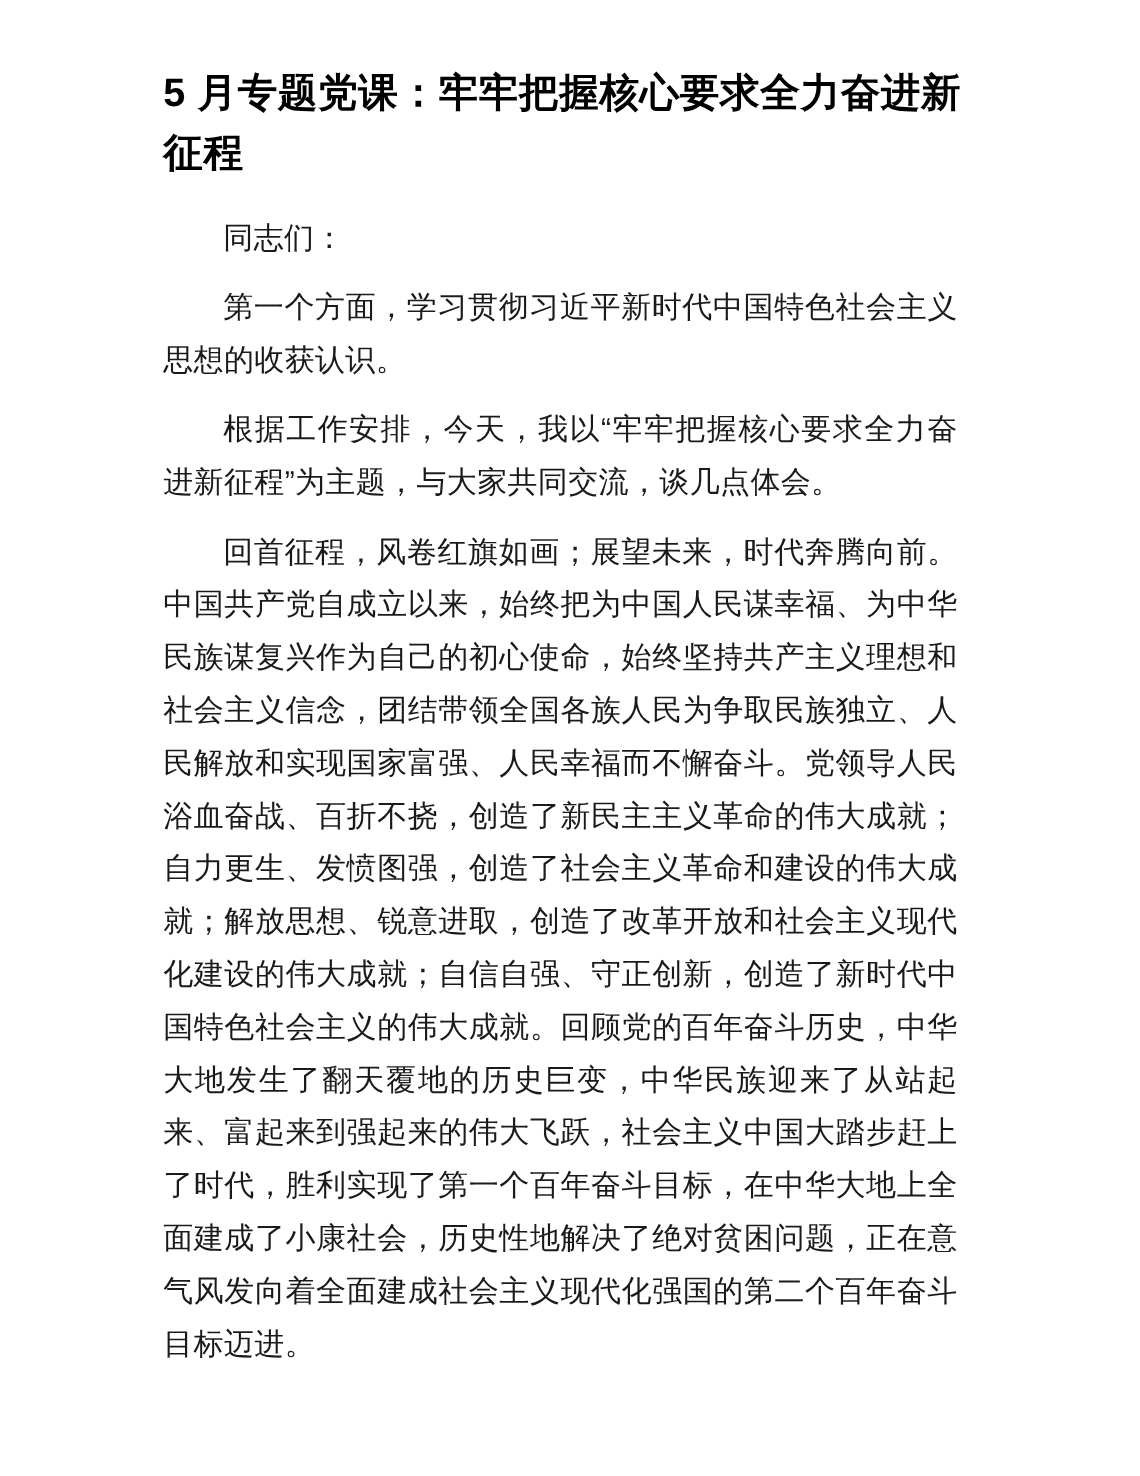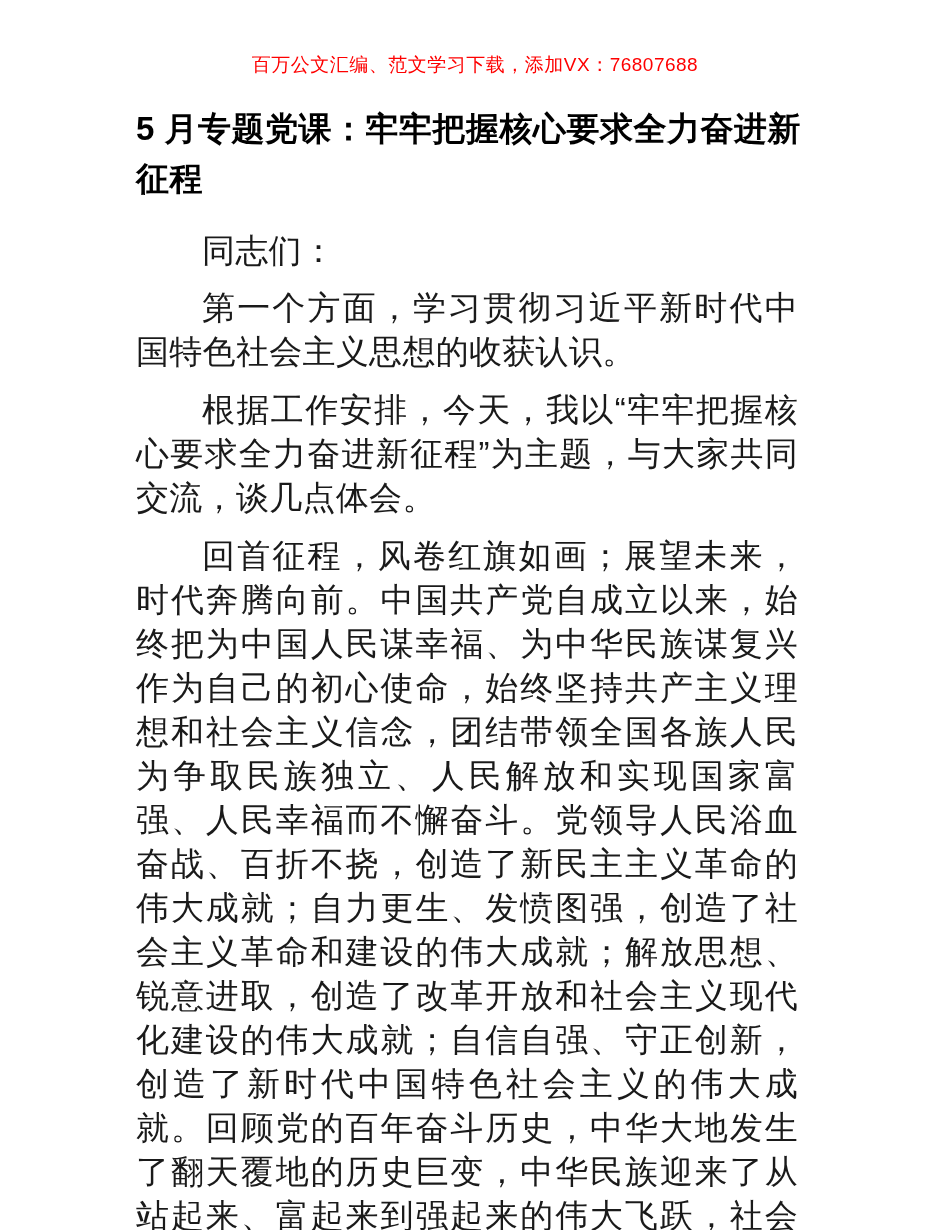--- a/index.html
+++ b/index.html
@@ -33,37 +33,36 @@
     font-weight: 700;
     color: #000000;
     line-height: 1.5;
     letter-spacing: 0.5px;
   }
   .doc-body {
     color: #1a1a1a;
   }
   .doc-body p {
     margin: 0 16px 13px 0;
-    font-size: 33px;
+    font-size: 25px;
     line-height: 44px;
     text-indent: 2em;
     text-align: justify;
     letter-spacing: 0.3px;
     word-break: break-all;
   }
   .doc-body p.lead-gap {
     margin-bottom: 14px;
   }
 </style>
 </head>
 <body>
 
 <div class="page">
 
-  <div class="header-notice">百万公文汇编、范文学习下载，添加VX：76807688</div>
 
   <h1 class="doc-title">5 月专题党课：牢牢把握核心要求全力奋进新征程</h1>
 
   <div class="doc-body">
     <p>同志们：</p>
     <p class="lead-gap">第一个方面，学习贯彻习近平新时代中国特色社会主义思想的收获认识。</p>
     <p class="lead-gap">根据工作安排，今天，我以“牢牢把握核心要求全力奋进新征程”为主题，与大家共同交流，谈几点体会。</p>
     <p>回首征程，风卷红旗如画；展望未来，时代奔腾向前。中国共产党自成立以来，始终把为中国人民谋幸福、为中华民族谋复兴作为自己的初心使命，始终坚持共产主义理想和社会主义信念，团结带领全国各族人民为争取民族独立、人民解放和实现国家富强、人民幸福而不懈奋斗。党领导人民浴血奋战、百折不挠，创造了新民主主义革命的伟大成就；自力更生、发愤图强，创造了社会主义革命和建设的伟大成就；解放思想、锐意进取，创造了改革开放和社会主义现代化建设的伟大成就；自信自强、守正创新，创造了新时代中国特色社会主义的伟大成就。回顾党的百年奋斗历史，中华大地发生了翻天覆地的历史巨变，中华民族迎来了从站起来、富起来到强起来的伟大飞跃，社会主义中国大踏步赶上了时代，胜利实现了第一个百年奋斗目标，在中华大地上全面建成了小康社会，历史性地解决了绝对贫困问题，正在意气风发向着全面建成社会主义现代化强国的第二个百年奋斗目标迈进。</p>
   </div>
 

